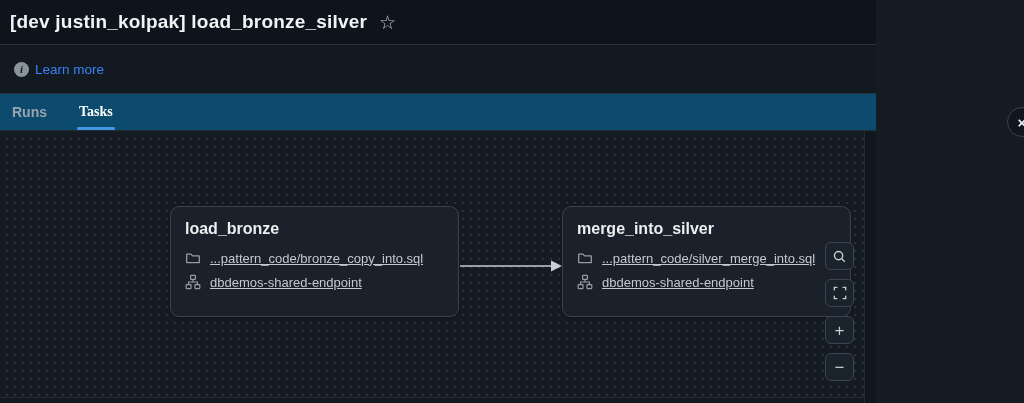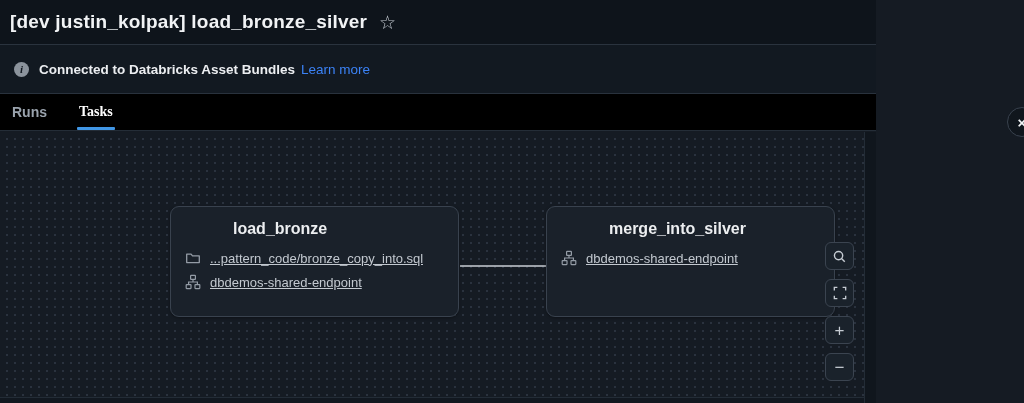--- a/index.html
+++ b/index.html
@@ -16,40 +16,40 @@
   
   .banner { height:49px; background:#121921; border-bottom:1px solid #29323d;
     display:flex; align-items:center; padding:0 14px; }
   .info-icon { width:15px; height:15px; border-radius:50%; background:#8b939c; color:#121921;
     font-size:11px; font-weight:700; display:flex; align-items:center; justify-content:center;
     font-style:italic; font-family:"Liberation Serif",serif; flex:0 0 auto; }
   .banner-text { color:#eceef1; font-size:13.5px; font-weight:700; margin-left:10px; }
   .banner-link { color:#3b82f6; font-size:13.5px; margin-left:6px; text-decoration:none; cursor:pointer; }
 
   
-  .tabbar { height:37px; background:#000000; display:flex; align-items:stretch; padding:0 10px;
+  .tabbar { height:37px; background:#0c4a6e; display:flex; align-items:stretch; padding:0 10px;
     border-bottom:1px solid #242d37; position:relative; }
   .tab { display:flex; align-items:center; padding:0 2px; margin-right:28px; cursor:pointer;
     font-size:14px; font-weight:700; color:#9aa3ad; position:relative; }
   .tab.active { color:#ffffff;font-family:Liberation Serif, serif; }
   .tab.active::after { content:""; position:absolute; left:0; right:0; bottom:0; height:3px;
     background:#4096e5; border-radius:1px; }
 
   
   .canvas { position:absolute; top:132px; left:0; right:0; bottom:0; background:#151b23;
     background-image:radial-gradient(circle, #2a323e 1.1px, transparent 1.1px);
     background-size:8px 8px; background-position:3px 3px; }
   .canvas-bottom { position:absolute; left:0; right:0; bottom:0; height:6px;
     background:#121820; border-top:1px solid #232c36; }
 
   
   .node { position:absolute; width:289px; height:111px; background:#1a212a;
     border:1px solid #39424e; border-radius:9px; padding:13px 14px; cursor:pointer;
     box-shadow:0 1px 3px rgba(0,0,0,.35); }
-  .node-title { color:#eceef0; font-size:16px; font-weight:600; margin-bottom:12px;margin-left:48px; }
+  .node-title { color:#eceef0; font-size:16px; font-weight:600; margin-bottom:12px; }
   .node-row { display:flex; align-items:center; margin-top:8px; color:#c3c9d0; font-size:13px;text-decoration:underline; }
   .node-row .ic { width:16px; height:16px; margin-right:9px; color:#949ca6; flex:0 0 auto; }
   .node-row span { white-space:nowrap; overflow:hidden; text-overflow:ellipsis; }
 
   
   .edges { position:absolute; inset:0; pointer-events:none; }
 
   
   .controls { position:absolute; right:22px; top:110px; display:flex; flex-direction:column; }
   .ctrl-btn { width:29px; height:28px; margin-bottom:9px; background:#1a222b;
@@ -71,21 +71,20 @@
 
 <div class="page">
 
   <div class="header">
     <div class="header-title">[dev justin_kolpak] load_bronze_silver</div>
     <div class="star">☆</div>
   </div>
 
   <div class="banner">
     <div class="info-icon">i</div>
-    <div class="banner-text">Connected to Databricks Asset Bundles</div>
     <a class="banner-link">Learn more</a>
   </div>
 
   <div class="tabbar">
     <div class="tab">Runs</div>
     <div class="tab active">Tasks</div>
   </div>
 
   <div class="canvas">
 
@@ -106,22 +105,28 @@
         <svg class="ic" viewBox="0 0 16 16" fill="none" stroke="currentColor" stroke-width="1.2">
           <rect x="5.6" y="1.4" width="4.8" height="4" rx="0.5"></rect>
           <rect x="1.2" y="10.6" width="4.8" height="4" rx="0.5"></rect>
           <rect x="10" y="10.6" width="4.8" height="4" rx="0.5"></rect>
           <path d="M8 5.4 L8 8 M3.6 10.6 L3.6 8 L12.4 8 L12.4 10.6"></path>
         </svg>
         <span>dbdemos-shared-endpoint</span>
       </div>
     </div>
 
-    <div class="node" style="left:546px; top:74px;">
+    <div class="node" style="left:562px; top:74px;">
       <div class="node-title">merge_into_silver</div>
+      <div class="node-row">
+        <svg class="ic" viewBox="0 0 16 16" fill="none" stroke="currentColor" stroke-width="1.3">
+          <path d="M1.7 4.2 L6.1 4.2 L7.5 5.9 L14.3 5.9 L14.3 12.6 L1.7 12.6 Z" stroke-linejoin="round"></path>
+        </svg>
+        <span>...pattern_code/silver_merge_into.sql</span>
+      </div>
       <div class="node-row">
         <svg class="ic" viewBox="0 0 16 16" fill="none" stroke="currentColor" stroke-width="1.2">
           <rect x="5.6" y="1.4" width="4.8" height="4" rx="0.5"></rect>
           <rect x="1.2" y="10.6" width="4.8" height="4" rx="0.5"></rect>
           <rect x="10" y="10.6" width="4.8" height="4" rx="0.5"></rect>
           <path d="M8 5.4 L8 8 M3.6 10.6 L3.6 8 L12.4 8 L12.4 10.6"></path>
         </svg>
         <span>dbdemos-shared-endpoint</span>
       </div>
     </div>

